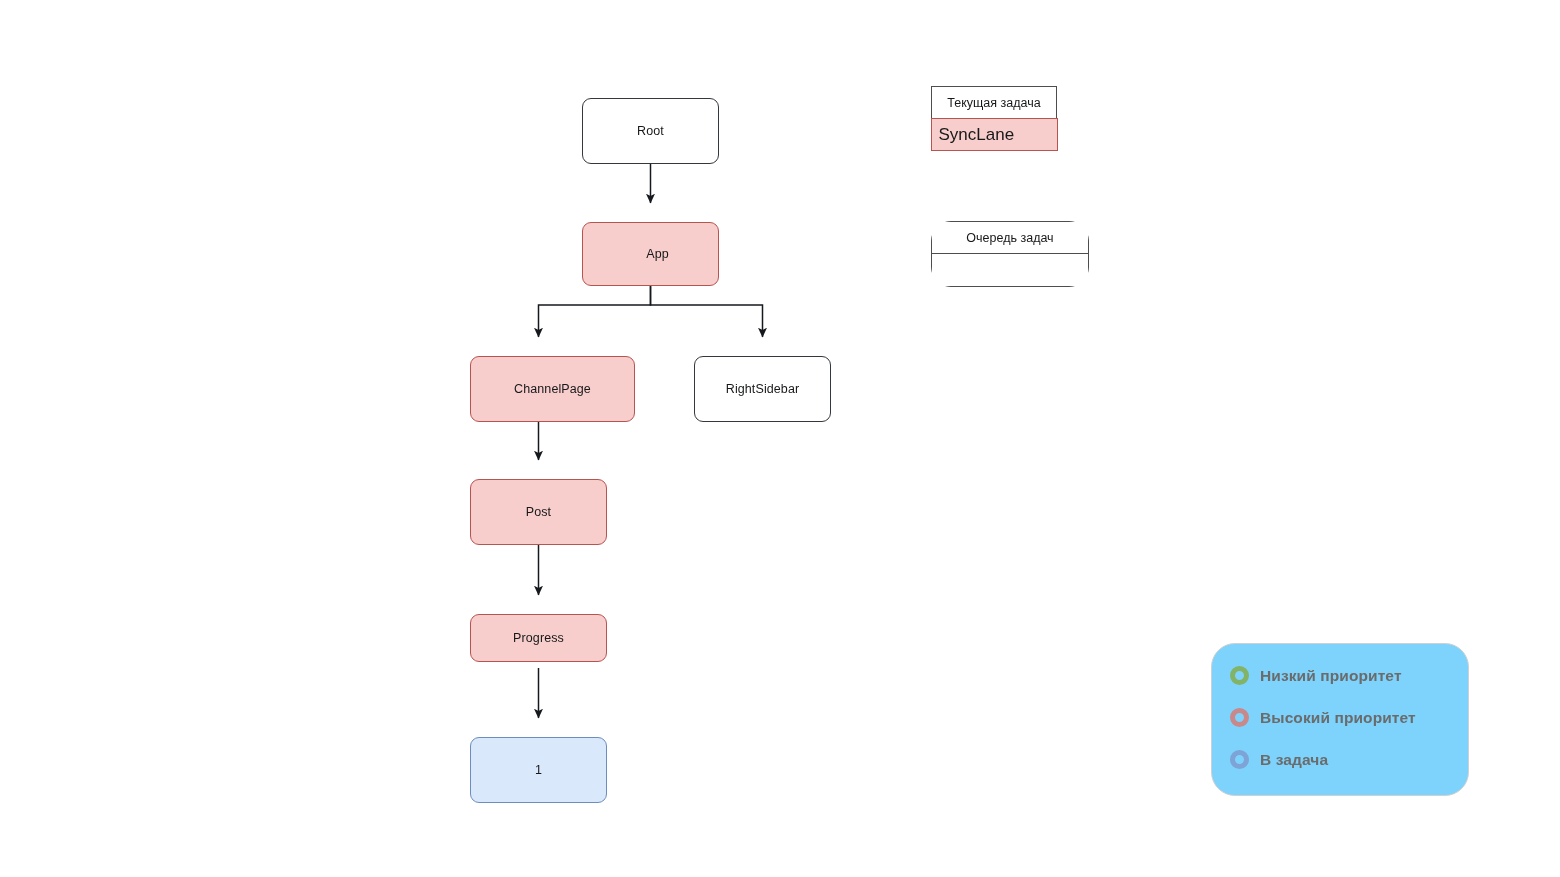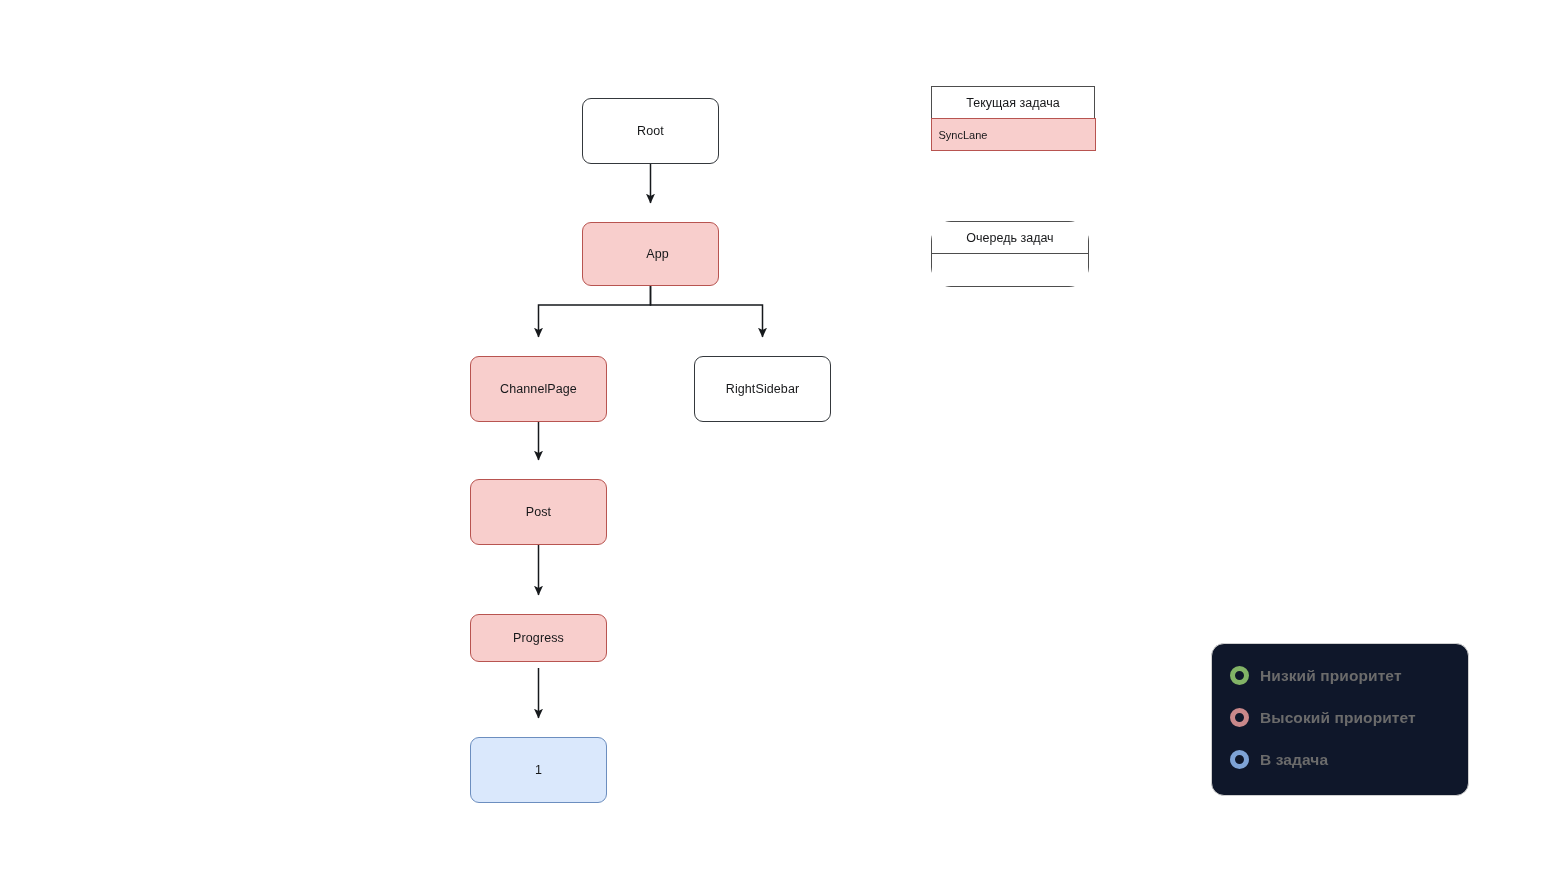--- a/index.html
+++ b/index.html
@@ -75,21 +75,21 @@
     color: #17181a;
     background: #ffffff;
   }
   .panel-row {
     box-sizing: border-box;
     border-top: 1.5px solid #4d4d4d;
     height: 33px;
     display: flex;
     align-items: center;
     padding-left: 7px;
-    font-size: 11px;
+    font-size: 17px;
     color: #17181a;
   }
   .panel-row.filled-high {
     background: #f8cecc;
     border-top-color: #b85450;
     border-left: 1px solid #b85450;
     border-right: 1px solid #b85450;
     border-bottom: 1px solid #b85450;
     margin: 0 -1.5px -1.5px -1.5px;
   }
@@ -98,23 +98,23 @@
   }
 
   
   #legend {
     position: absolute;
     left: 1211px;
     top: 643px;
     width: 258px;
     height: 153px;
     box-sizing: border-box;
-    background: #0f172a;
+    background: #7dd3fc;
     border: 1.5px solid #d0d0d0;
-    border-radius: 13px;
+    border-radius: 24px;
     padding: 17px 0 0 18px;
   }
   .legend-item {
     display: flex;
     align-items: center;
     height: 29px;
     margin-bottom: 13px;
   }
   .legend-ring {
     width: 19px;
@@ -150,27 +150,27 @@
       <path d="M650.5,274 L650.5,305 L538.5,305 L538.5,337"></path>
       <path d="M650.5,274 L650.5,305 L762.5,305 L762.5,337"></path>
       <path d="M538.5,410 L538.5,460"></path>
       <path d="M538.5,533 L538.5,595"></path>
       <path d="M538.5,668 L538.5,718"></path>
     </g>
   </svg>
 
   <div class="node plain" style="left:582px;top:86px;width:137px;height:66px;">Root</div>
   <div class="node high" style="left:582px;top:210px;width:137px;height:64px;padding-left:14px;">App</div>
-  <div class="node high" style="left:470px;top:344px;width:137px;height:66px;">ChannelPage</div>
+  <div class="node high" style="left:470px;top:344px;width:165px;height:66px;">ChannelPage</div>
   <div class="node plain" style="left:694px;top:344px;width:137px;height:66px;">RightSidebar</div>
   <div class="node high" style="left:470px;top:467px;width:137px;height:66px;">Post</div>
   <div class="node high" style="left:470px;top:602px;width:137px;height:48px;">Progress</div>
   <div class="node working" style="left:470px;top:725px;width:137px;height:66px;">1</div>
 
-  <div class="panel" style="left:931px;top:86px;width:164px;">
+  <div class="panel" style="left:931px;top:86px;width:126px;">
     <div class="panel-title">Текущая задача</div>
     <div class="panel-row filled-high">SyncLane</div>
   </div>
 
   <div class="panel" style="left:931px;top:221px;width:158px;border-radius:20px;">
     <div class="panel-title">Очередь задач</div>
     <div class="panel-row empty"></div>
   </div>
 
   <div id="legend">

